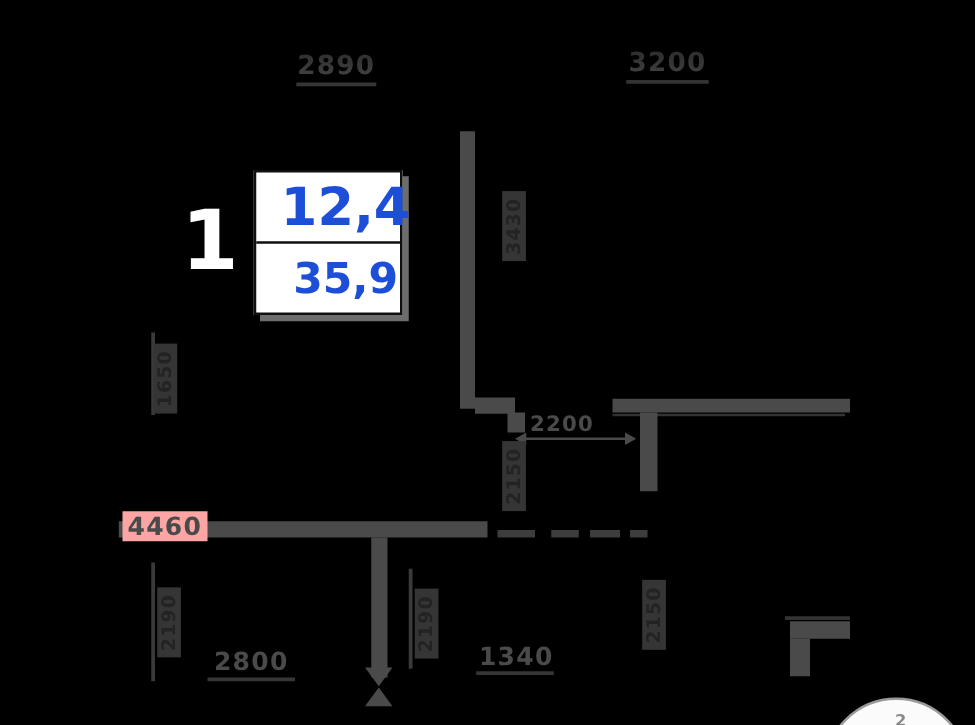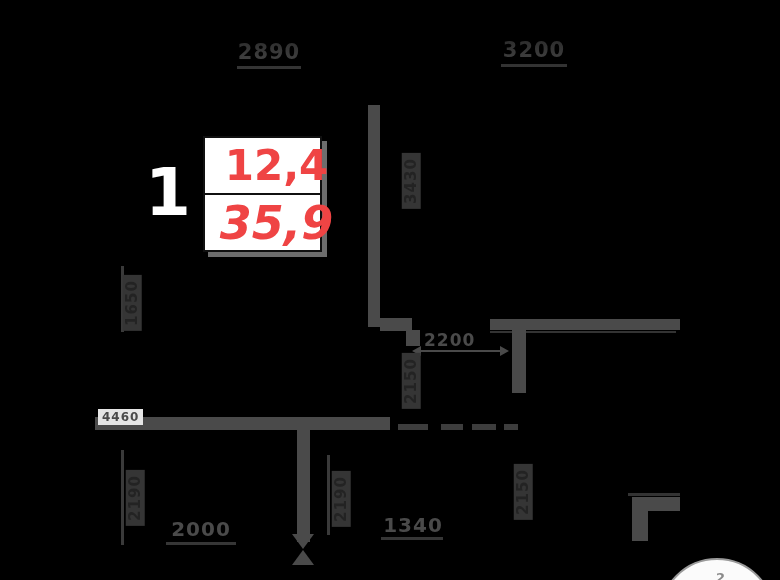--- a/index.html
+++ b/index.html
@@ -36,23 +36,23 @@
   .tri-up{position:absolute;width:0;height:0;
     border-left:11px solid transparent;border-right:11px solid transparent;
     border-bottom:15px solid #4a4a4a;}
   
   .info-box{
     position:absolute;left:203px;top:136px;width:119px;height:116px;
     background:#fff;border:2px solid #101010;box-shadow:5px 5px 0 #6d6d6d;
     display:flex;flex-direction:column;box-sizing:border-box;
   }
   .info-cell{flex:1;display:flex;align-items:center;justify-content:center;
-    color:#ef4444;font-weight:700;line-height:1;padding-left:28px;}
+    color:#1d4ed8;font-weight:700;line-height:1;padding-left:28px;}
   .info-cell.top{border-bottom:2px solid #101010;font-size:42px;}
-  .info-cell.bottom{font-size:46px;font-style:italic;}
+  .info-cell.bottom{font-size:34px;}
   .rooms-number{
     position:absolute;left:140px;top:160px;width:56px;text-align:center;
     color:#fff;font-weight:700;font-size:66px;line-height:1;
   }
   
   .compass{
     position:absolute;left:659px;top:558px;width:116px;height:116px;
     border-radius:50%;background:#fbfbfb;border:2px solid #9a9a9a;
     box-sizing:border-box;
   }
@@ -83,21 +83,21 @@
   <div class="wall" style="left:490px;top:319px;width:190px;height:11px;"></div>
   <div class="wall-thin" style="left:490px;top:331px;width:186px;height:2px;"></div>
   <div class="wall" style="left:512px;top:330px;width:14px;height:63px;"></div>
 
   <div class="dim" style="left:424px;top:332px;font-size:17px;">2200</div>
   <div class="dim-line" style="left:420px;top:350px;width:86px;"></div>
   <div class="arrow-left" style="left:412px;top:346px;"></div>
   <div class="arrow-right" style="left:500px;top:346px;"></div>
 
   <div class="wall" style="left:95px;top:417px;width:295px;height:13px;"></div>
-  <div class="dim" style="left:98px;top:409px;font-size:12px;background:#e5e5e5;padding:2px 4px;">4460</div>
+  <div class="dim" style="left:98px;top:409px;font-size:20px;background:#fca5a5;padding:2px 4px;">4460</div>
   <div class="wall-dash" style="left:398px;top:424px;width:30px;height:6px;"></div>
   <div class="wall-dash" style="left:441px;top:424px;width:22px;height:6px;"></div>
   <div class="wall-dash" style="left:472px;top:424px;width:24px;height:6px;"></div>
   <div class="wall-dash" style="left:504px;top:424px;width:14px;height:6px;"></div>
 
   <div class="wall" style="left:297px;top:430px;width:13px;height:112px;"></div>
   <div class="tri-down" style="left:292px;top:534px;"></div>
   <div class="tri-up" style="left:292px;top:550px;"></div>
 
   <div class="wall-thin" style="left:628px;top:493px;width:52px;height:3px;"></div>
@@ -108,21 +108,21 @@
   <div class="ext-line" style="left:121px;top:450px;width:3px;height:95px;"></div>
   <div class="ext-line" style="left:327px;top:455px;width:3px;height:80px;"></div>
 
   <div class="vlabel" style="left:411px;top:181px;">3430</div>
   <div class="vlabel" style="left:132px;top:303px;">1650</div>
   <div class="vlabel" style="left:411px;top:381px;">2150</div>
   <div class="vlabel" style="left:135px;top:498px;">2190</div>
   <div class="vlabel" style="left:341px;top:499px;">2190</div>
   <div class="vlabel" style="left:523px;top:492px;">2150</div>
 
-  <div class="dim" style="left:166px;top:519px;width:70px;text-align:center;font-size:20px;">2000</div>
+  <div class="dim" style="left:166px;top:519px;width:70px;text-align:center;font-size:20px;">2800</div>
   <div class="dim-underline" style="left:166px;top:542px;width:70px;"></div>
 
   <div class="dim" style="left:382px;top:515px;width:62px;text-align:center;font-size:20px;">1340</div>
   <div class="dim-underline" style="left:381px;top:537px;width:62px;"></div>
 
   <div class="rooms-number">1</div>
 
   <div class="info-box">
     <div class="info-cell top">12,4</div>
     <div class="info-cell bottom">35,9</div>

